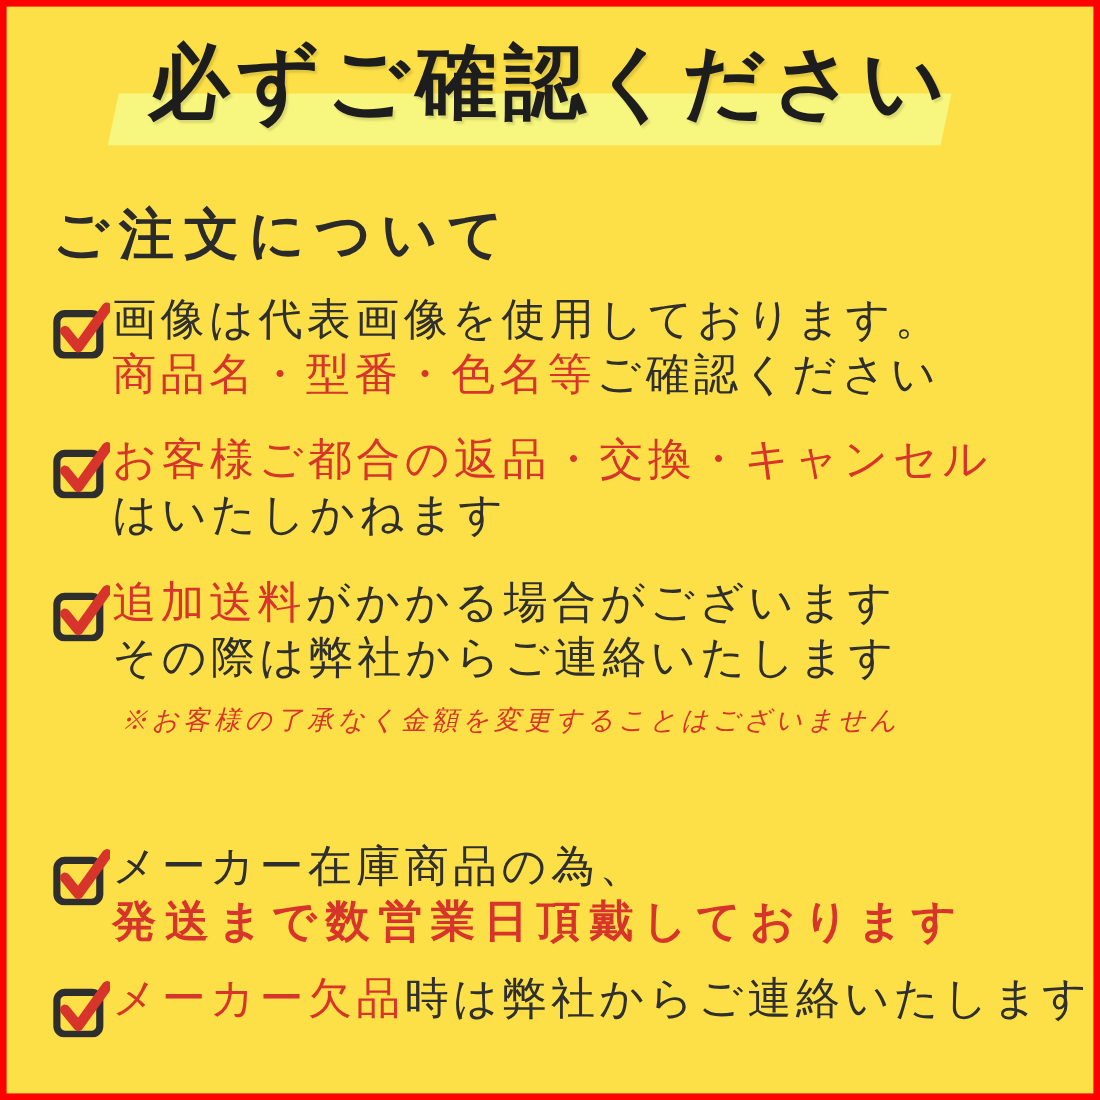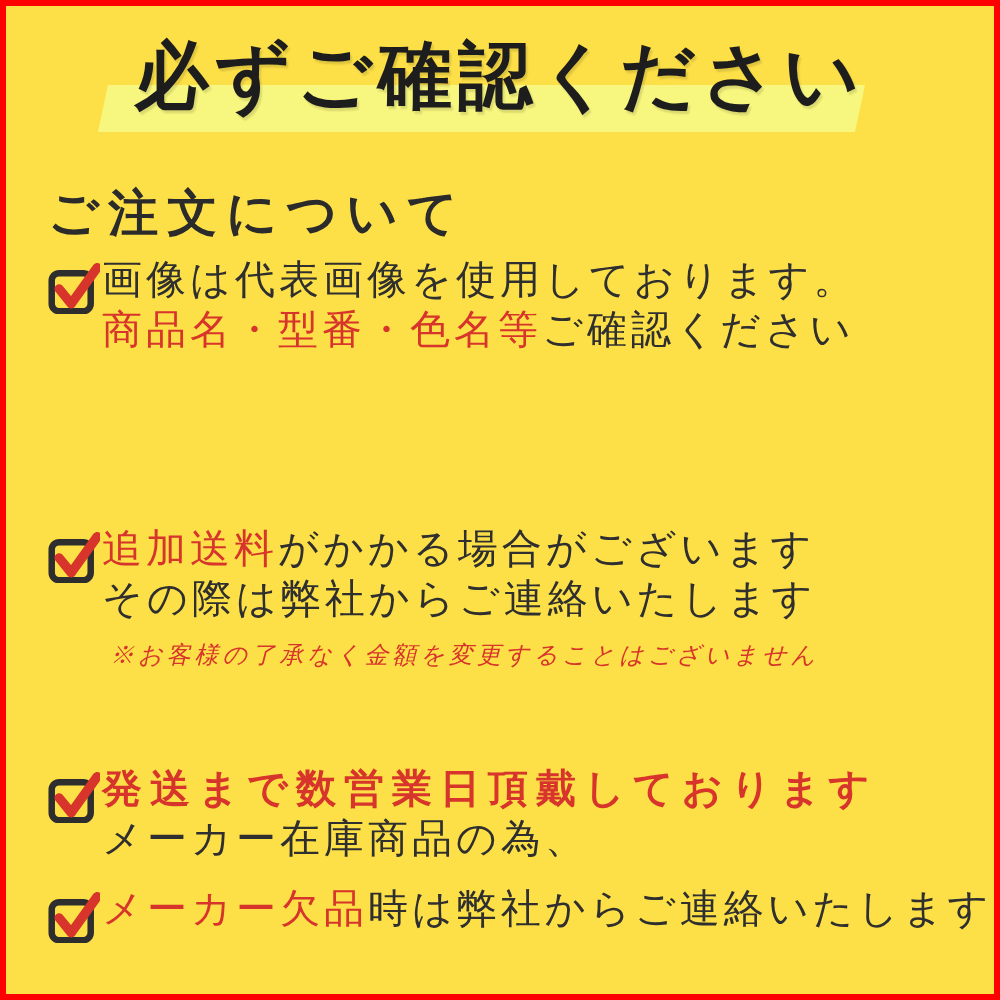--- a/index.html
+++ b/index.html
@@ -39,21 +39,21 @@
   .line{
     font-size:40px;line-height:50px;letter-spacing:4px;
     color:#2f2f2f;white-space:nowrap;margin:0;
   }
   .red{color:#d7342b;}
   .wide{letter-spacing:8px;font-weight:700;}
   .note{
     font-size:24px;line-height:32px;letter-spacing:4px;
     margin-top:16px;padding-left:8px;white-space:nowrap;font-style:italic;
   }
-  .item1{top:248px;}
+  .item1{top:260px;}
   .item2{top:387px;}
   .item3{top:517px;}
   .item4{top:757px;}
   .item5{top:877px;}
 </style>
 </head>
 <body>
 
 <div class="canvas">
 
@@ -68,42 +68,52 @@
     <svg class="cbx" viewBox="0 0 56 56">
       <rect x="4" y="12" width="42" height="41" rx="8" fill="none" stroke="#2e2e2e" stroke-width="7"></rect>
       <path d="M12 29 L25 45 L53 6" fill="none" stroke="#d7342b" stroke-width="10" stroke-linecap="round" stroke-linejoin="round"></path>
     </svg>
     <div class="lines">
       <p class="line"><span>画像は代表画像を使用しております。</span></p>
       <p class="line"><span class="red">商品名・型番・色名等</span><span>ご確認ください</span></p>
     </div>
   </div>
 
+  <div class="item item2">
+    <svg class="cbx" viewBox="0 0 56 56">
+      <rect x="4" y="12" width="42" height="41" rx="8" fill="none" stroke="#2e2e2e" stroke-width="7"></rect>
+      <path d="M12 29 L25 45 L53 6" fill="none" stroke="#d7342b" stroke-width="10" stroke-linecap="round" stroke-linejoin="round"></path>
+    </svg>
+    <div class="lines">
+      <p class="line"><span class="red">お客様ご都合の返品・交換・キャンセル</span></p>
+      <p class="line"><span>はいたしかねます</span></p>
+    </div>
+  </div>
 
   <div class="item item3">
     <svg class="cbx" viewBox="0 0 56 56">
       <rect x="4" y="12" width="42" height="41" rx="8" fill="none" stroke="#2e2e2e" stroke-width="7"></rect>
       <path d="M12 29 L25 45 L53 6" fill="none" stroke="#d7342b" stroke-width="10" stroke-linecap="round" stroke-linejoin="round"></path>
     </svg>
     <div class="lines">
       <p class="line"><span class="red">追加送料</span><span>がかかる場合がございます</span></p>
       <p class="line"><span>その際は弊社からご連絡いたします</span></p>
       <p class="line note red">※お客様の了承なく金額を変更することはございません</p>
     </div>
   </div>
 
 
   <div class="item item4">
     <svg class="cbx" viewBox="0 0 56 56">
       <rect x="4" y="12" width="42" height="41" rx="8" fill="none" stroke="#2e2e2e" stroke-width="7"></rect>
       <path d="M12 29 L25 45 L53 6" fill="none" stroke="#d7342b" stroke-width="10" stroke-linecap="round" stroke-linejoin="round"></path>
     </svg>
     <div class="lines">
+      <p class="line"><span>メーカー在庫商品の為、</span></p>
       <p class="line"><span class="red wide">発送まで数営業日頂戴しております</span></p>
-      <p class="line"><span>メーカー在庫商品の為、</span></p>
     </div>
   </div>
 
   <div class="item item5">
     <svg class="cbx" viewBox="0 0 56 56">
       <rect x="4" y="12" width="42" height="41" rx="8" fill="none" stroke="#2e2e2e" stroke-width="7"></rect>
       <path d="M12 29 L25 45 L53 6" fill="none" stroke="#d7342b" stroke-width="10" stroke-linecap="round" stroke-linejoin="round"></path>
     </svg>
     <div class="lines">
       <p class="line"><span class="red">メーカー欠品</span><span>時は弊社からご連絡いたします</span></p>

